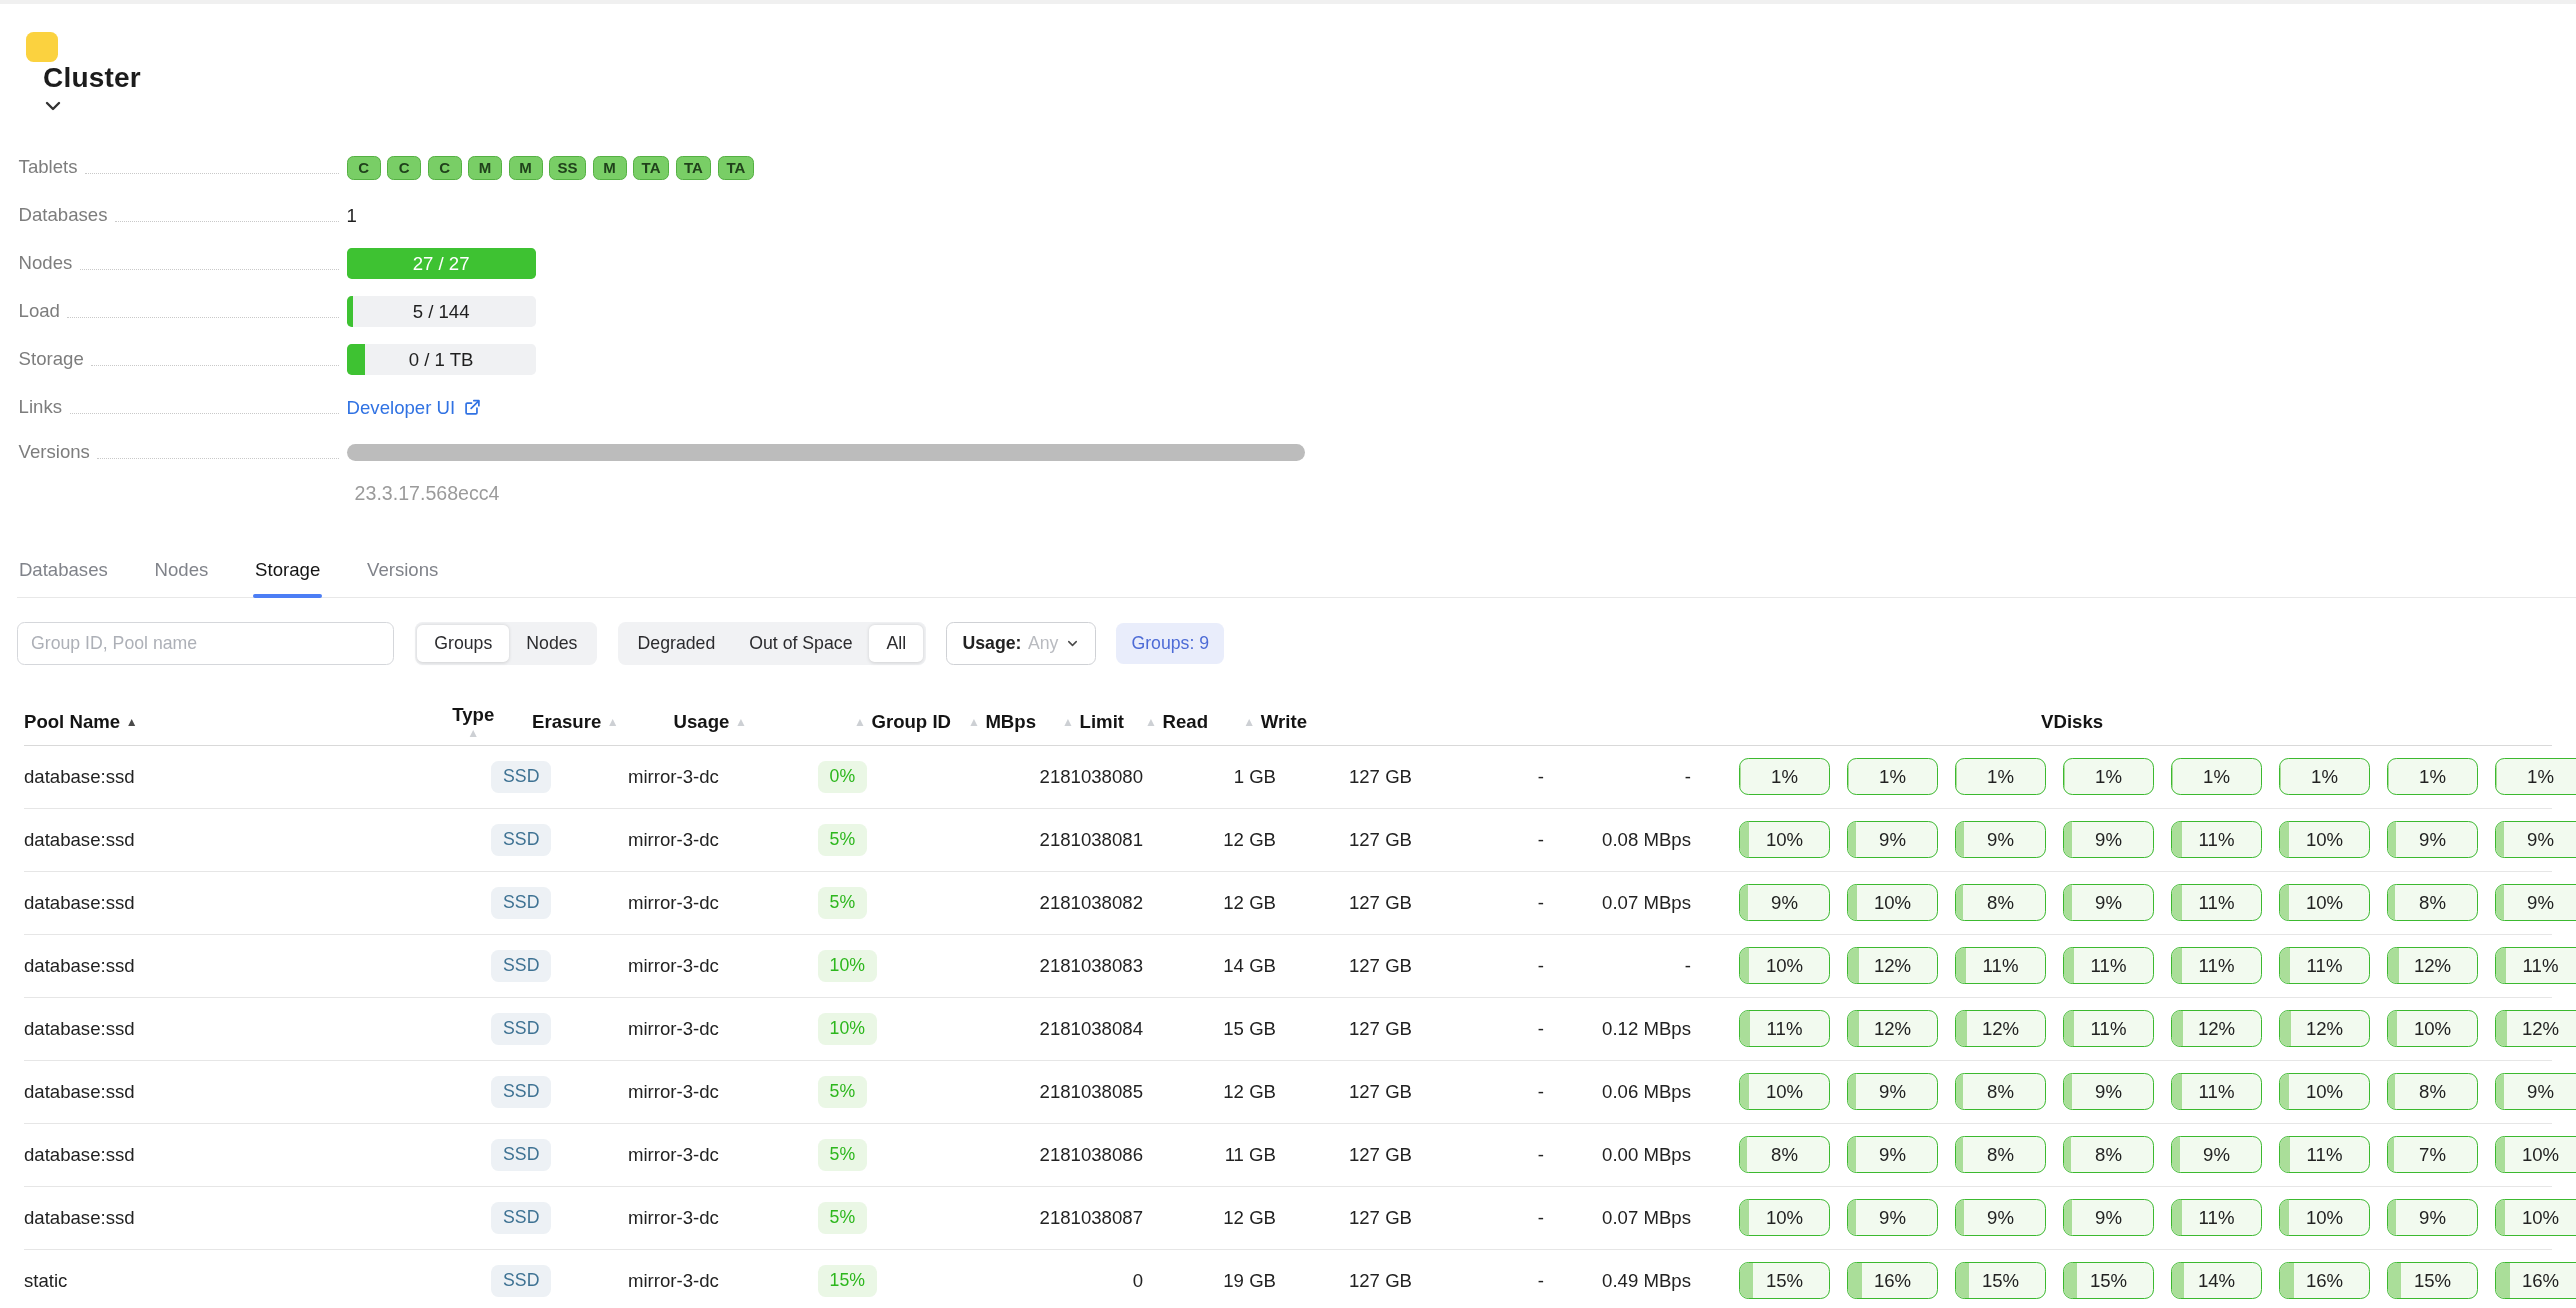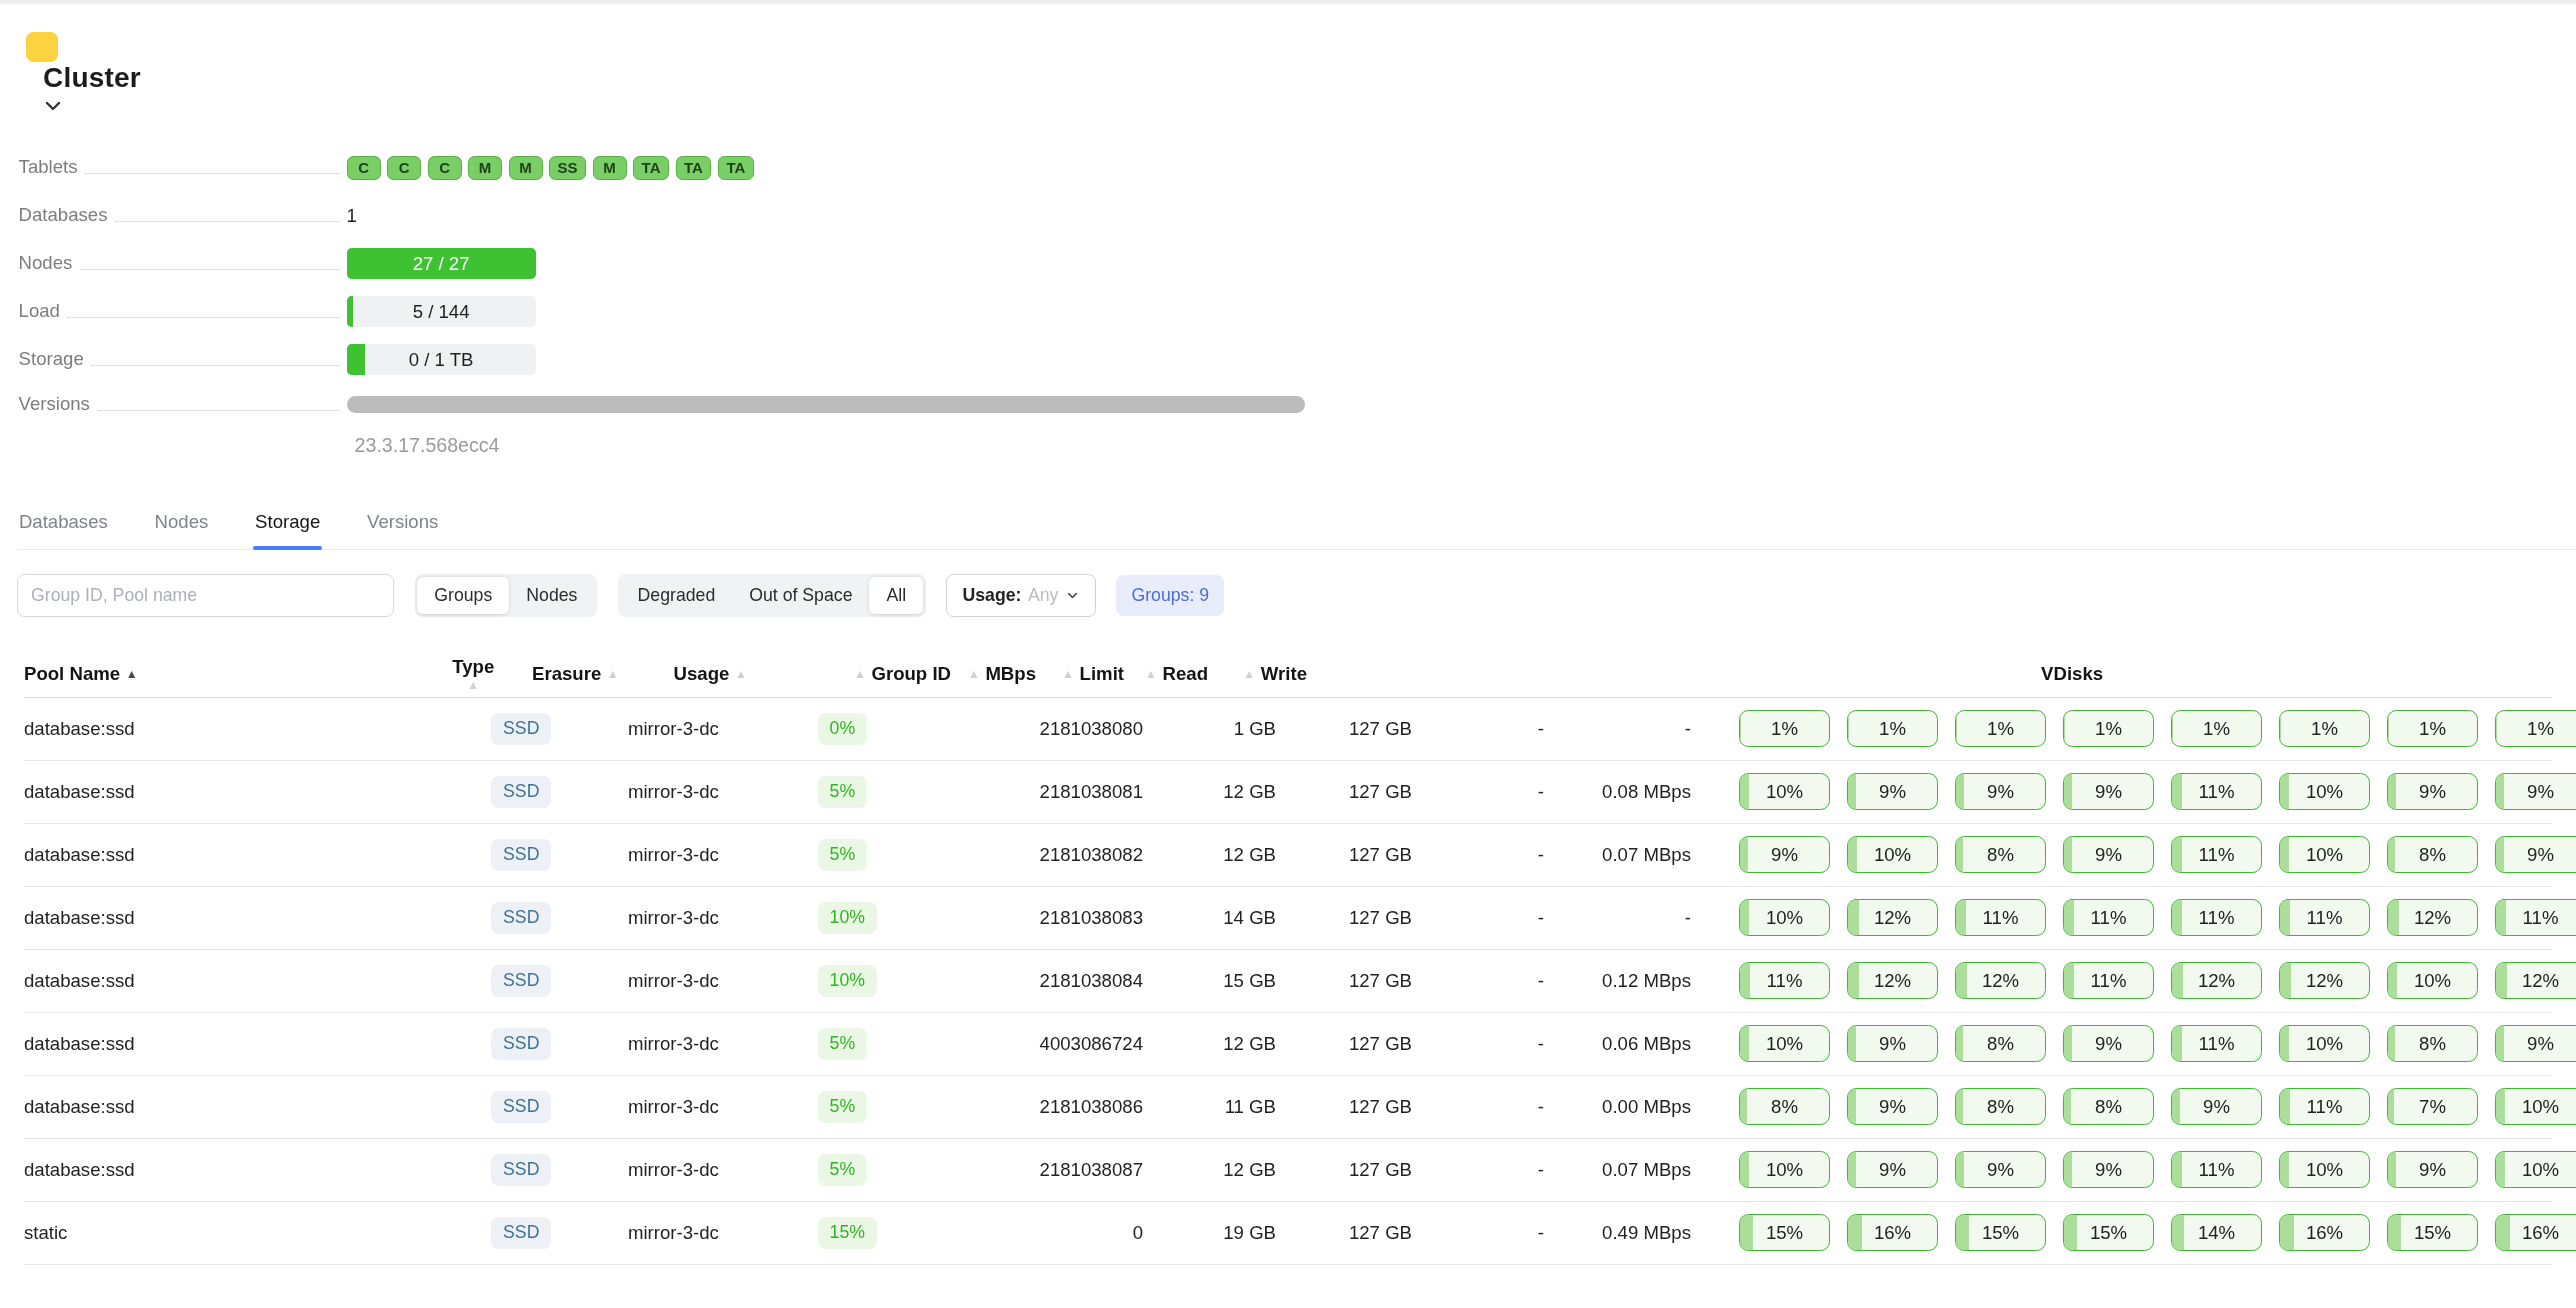--- a/index.html
+++ b/index.html
@@ -157,20 +157,34 @@
     <div class="info-lead">
       <span class="info-label">Storage</span>
       <span class="dots"></span>
     </div>
     <div class="bar">
       <div class="bar-fill" id="storage-fill" style="width: 10%;"></div>
       <span class="bar-text">0 / 1 TB</span>
     </div>
   </div>
 
+  <div class="info-row">
+    <div class="info-lead">
+      <span class="info-label">Links</span>
+      <span class="dots"></span>
+    </div>
+    <a class="link">
+      <span>Developer UI</span>
+      <svg width="18.6" height="18.6" viewBox="0 0 24 24" fill="none" stroke="#3072e3" stroke-width="2.2" stroke-linecap="round" stroke-linejoin="round">
+          <path d="M18 13v6a1.5 1.5 0 0 1-1.5 1.5h-11A1.5 1.5 0 0 1 4 19V8a1.5 1.5 0 0 1 1.5-1.5H11"></path>
+          <polyline points="14,3.5 20.5,3.5 20.5,10"></polyline>
+          <line x1="10.5" y1="13.5" x2="20" y2="4"></line>
+        </svg>
+    </a>
+  </div>
 
   <div class="versions-row">
     <div class="info-lead">
       <span class="info-label">Versions</span>
       <span class="dots"></span>
     </div>
     <div class="versions-bar"></div>
   </div>
   <div class="version-label">23.3.17.568ecc4</div>
 </div>
@@ -513,21 +527,21 @@
       </div>
       <div class="t-row">
         <div class="cell c0">database:ssd</div>
         <div class="cell c1">
           <span class="badge-ssd">SSD</span>
         </div>
         <div class="cell c2">mirror-3-dc</div>
         <div class="cell c3">
           <span class="badge-usage">5%</span>
         </div>
-        <div class="cell c4">4003086724</div>
+        <div class="cell c4">2181038085</div>
         <div class="cell c5">12 GB</div>
         <div class="cell c6">127 GB</div>
         <div class="cell c7">-</div>
         <div class="cell c8">0.06 MBps</div>
         <div class="cell c9">
           <div class="vdisk">
             <div class="vdisk-fill" style="width: 10%;"></div>
             <span class="vdisk-label">10%</span>
           </div>
           <div class="vdisk">

